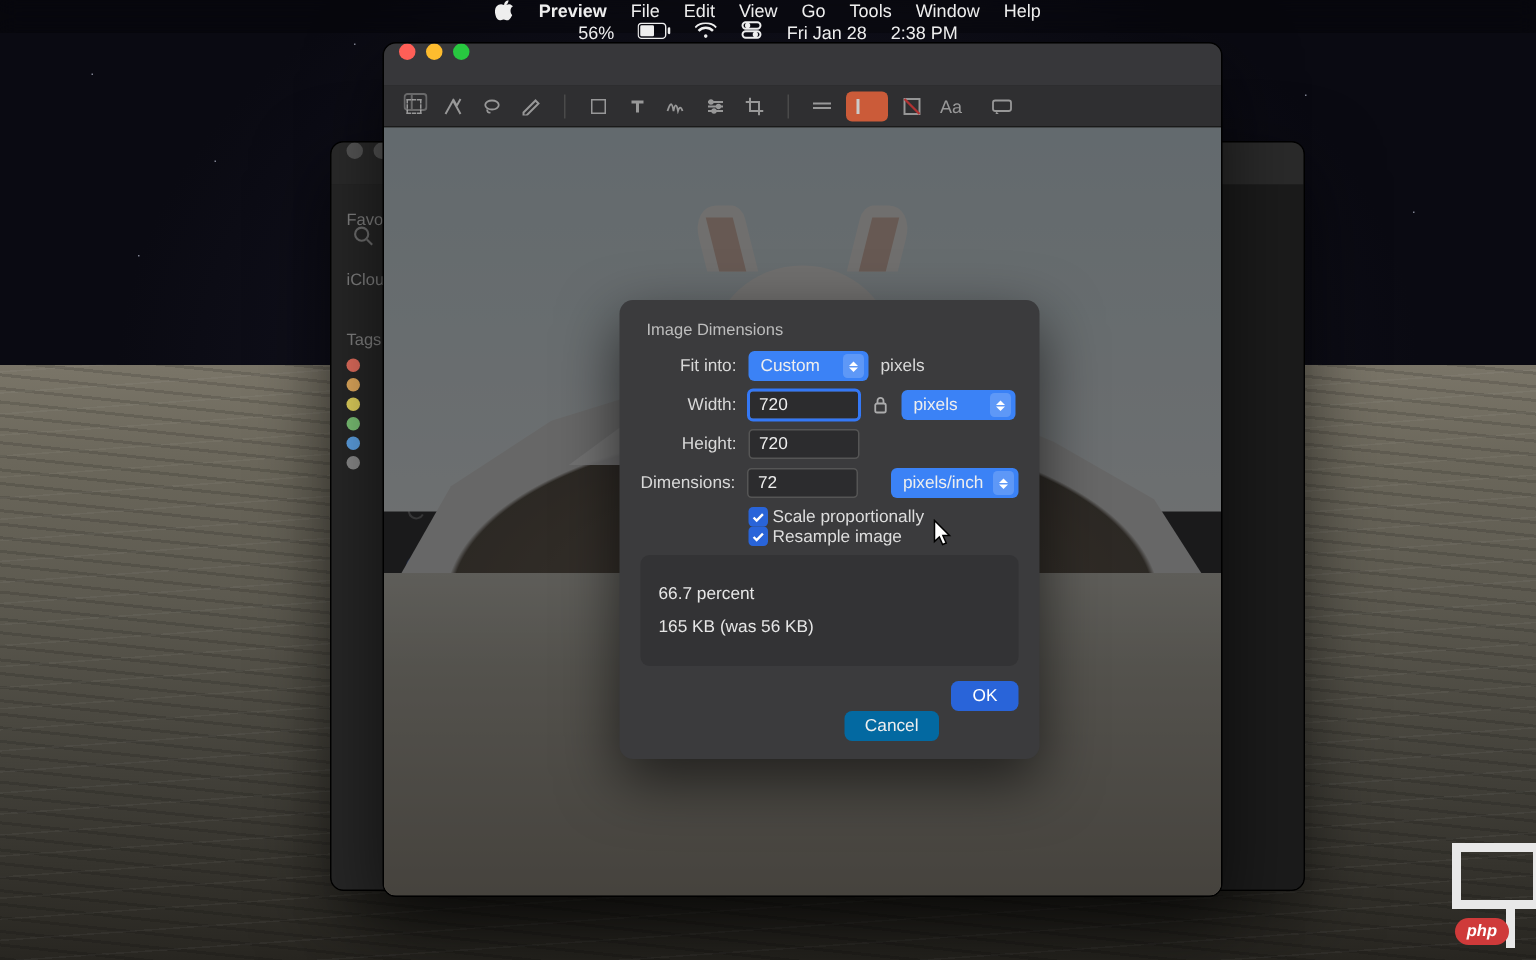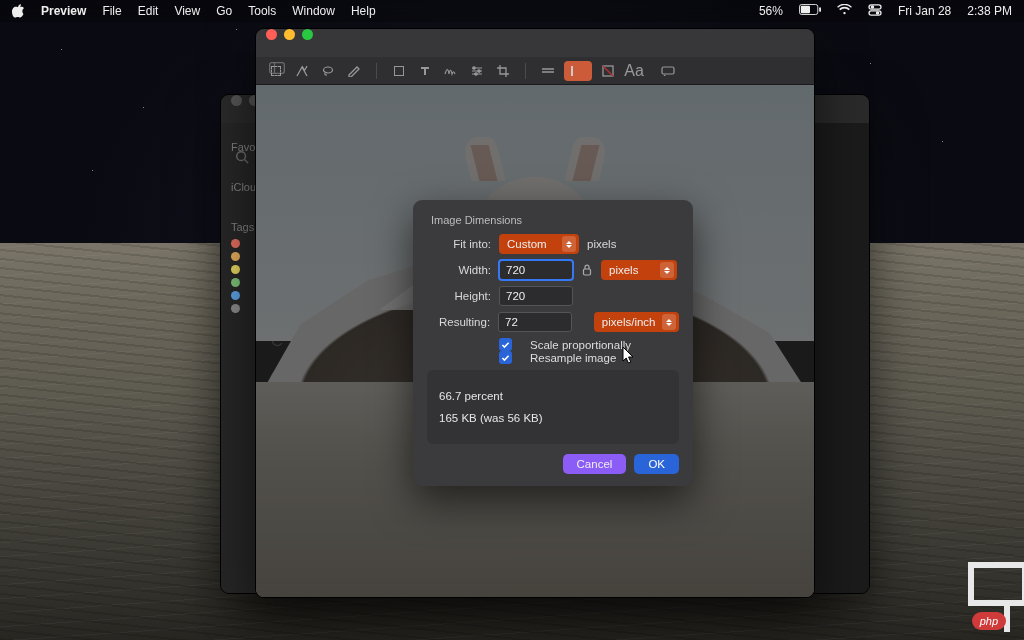--- a/index.html
+++ b/index.html
@@ -25,21 +25,21 @@
     repeating-linear-gradient(-4deg, rgba(255,255,255,.04) 0 1px, transparent 1px 14px);
 }
 .stars { position:absolute; inset:0 0 62% 0; z-index:0; }
 .stars span { position:absolute; width:1px; height:1px; background:#cfd4e6; opacity:.6; }
 
 
 .menubar {
   position: absolute; top:0; left:0; right:0; height:22px;
   display:flex; align-items:center; padding:0 12px;
   background: rgba(0,0,0,.25); backdrop-filter: blur(6px);
-  color:#eee; font-size:12px; z-index:50;
+  color:#eee; font-size:12px; z-index:50;flex-direction:column;
 }
 .menubar .left, .menubar .right { display:flex; align-items:center; gap:16px; }
 .menubar .left .mi { cursor:default; }
 .menubar .left .bold { font-weight:600; }
 .menubar .spacer { flex:1; }
 .apple-icon svg { display:block; }
 
 
 .window {
   position:absolute; background:#242424; border:1px solid #000; border-radius:9px;
@@ -104,51 +104,51 @@
 
 .dialog {
   position:absolute; left:413px; top:200px; width:280px; z-index:40;
   background:#3b3b3d; border-radius:9px; box-shadow:0 14px 40px rgba(0,0,0,.6);
   padding:12px 14px 12px; color:#ddd; font-size:11.5px;
 }
 .dialog .section-title{ color:#bdbdbd; font-size:11px; margin:2px 0 8px 4px; font-weight:400;}
 .row{ display:flex; align-items:center; margin:6px 0; }
 .row .lbl{ width:64px; text-align:right; margin-right:8px; color:#d8d8d8; }
 .sel{ position:relative; background:#5b5b5e; height:20px; border-radius:4px; display:flex; align-items:center; padding:0 20px 0 8px; color:#eee; }
-.sel.ac{ background:#c2410c; }
+.sel.ac{ background:#3b82f6; }
 .sel .arrows{ position:absolute; right:3px; top:2px; width:14px; height:16px; background:#2964d9; border-radius:3px; display:flex; flex-direction:column; align-items:center; justify-content:center; gap:0; }
 .sel.ac .arrows{ background:rgba(255,255,255,.18);}
 .sel .arrows::before, .sel .arrows::after{ content:""; border:3px solid transparent; }
 .sel .arrows::before{ border-bottom-color:#fff; margin-bottom:1px;}
 .sel .arrows::after{ border-top-color:#fff; }
 .txt-in{ background:#2c2c2e; border:1px solid #555; height:20px; border-radius:3px; color:#eee; padding:0 6px; width:74px; font-size:11.5px;}
 .txt-in.focus{ outline:2px solid #3478f6; outline-offset:-1px; }
 .unit-after{ margin-left:8px; color:#d8d8d8; }
 .lock{ width:16px; height:16px; display:flex; align-items:center; justify-content:center; opacity:.8; margin:0 6px;}
-.cb-row{ display:flex; align-items:center; gap:18px; margin:0 0 0 72px; }
+.cb-row{ display:flex; align-items:center; gap:3px; margin:0 0 0 72px; }
 .cb{ width:13px; height:13px; background:#2964d9; border-radius:3px; display:flex; align-items:center; justify-content:center;}
 .cb svg{display:block}
 .resbox{ background:#333335; border-radius:6px; margin:6px 0 10px; padding:10px 12px; }
 .resbox .rt{ color:#bdbdbd; font-size:11px; margin-bottom:8px;}
 .resbox .line{ color:#e6e6e6; margin:10px 0; font-size:11.5px;}
 .dlg-btns{ display:flex; justify-content:flex-end; gap:8px; }
 .btn{ height:20px; padding:0 14px; border-radius:5px; display:flex; align-items:center; font-size:11.5px;}
 .btn.def{ background:#2964d9; color:#fff; }
-.btn.sec{ background:#8b5cf6; color:#eee; }
+.btn.sec{ background:#0369a1; color:#eee;margin-top:20px; }
 
 
 .cursor{ position:absolute; left:622px; top:346px; z-index:60; }
 
 
 .wm{ position:absolute; right:14px; bottom:8px; z-index:70; color:#e8e8e8; font-weight:800; letter-spacing:2px; display:flex; align-items:center; gap:10px;}
 .wm .b{ width:30px; height:44px; border:6px solid #e8e8e8; border-right:none; }
 .wm .b2{ width:30px; height:44px; border:6px solid #e8e8e8; border-left:none; }
 .wm .txt{ font-size:40px; }
 .wm .stem{ width:6px; height:26px; background:#e8e8e8; margin-top:44px; margin-left:-24px;}
-.php{ position:absolute; right:18px; bottom:10px; z-index:71; background:#cf3a3a; color:#fff; font-size:11px; padding:3px 8px; border-radius:10px; font-style:italic; font-weight:400;}
+.php{ position:absolute; right:18px; bottom:10px; z-index:71; background:#cf3a3a; color:#fff; font-size:11px; padding:3px 8px; border-radius:10px; font-style:italic; font-weight:700;}
 
 svg{pointer-events:none}
 </style>
 </head>
 <body>
 
 <div class="wallpaper"></div>
 <div class="stars">
   <span style="left:6%;top:20%"></span>
     <span style="left:14%;top:44%"></span>
@@ -378,21 +378,21 @@
       <span class="tbtn sel">
           <span class="tool-sq" style="border-color:#fff"></span>
         </span>
       <span class="tbtn">
           <svg width="12" height="12" viewBox="0 0 12 12">
             <rect x="1" y="1" width="10" height="10" fill="none" stroke="#bbb" stroke-width="1.3"></rect>
             <path d="M1 1l10 10" stroke="#d33" stroke-width="1.5"></path>
           </svg>
         </span>
       <span class="tbtn">
-          <span style="color:#bbb;font-size:16px">Aa</span>
+          <span style="color:#bbb;font-size:12px">Aa</span>
         </span>
     </div>
     <div class="grp" style="margin-left:4px">
       <span class="tbtn">
           <svg width="14" height="10" viewBox="0 0 14 10" fill="none" stroke="#bbb" stroke-width="1.2">
             <rect x="1" y="1" width="12" height="7" rx="1.5"></rect>
             <path d="M3 9l2 2"></path>
           </svg>
         </span>
     </div>
@@ -441,21 +441,21 @@
         <span class="arrows"></span>
     </div>
   </div>
 
   <div class="row">
     <span class="lbl">Height:</span>
     <input class="txt-in" value="720" style="">
   </div>
 
   <div class="row">
-    <span class="lbl">Resulting:</span>
+    <span class="lbl">Dimensions:</span>
     <input class="txt-in" value="72" style="">
     <span style="width:22px"></span>
     <div class="sel ac" style="width:86px">
       <span>pixels/inch</span>
         <span class="arrows"></span>
     </div>
   </div>
 
   <div class="cb-row">
     <span class="cb">

